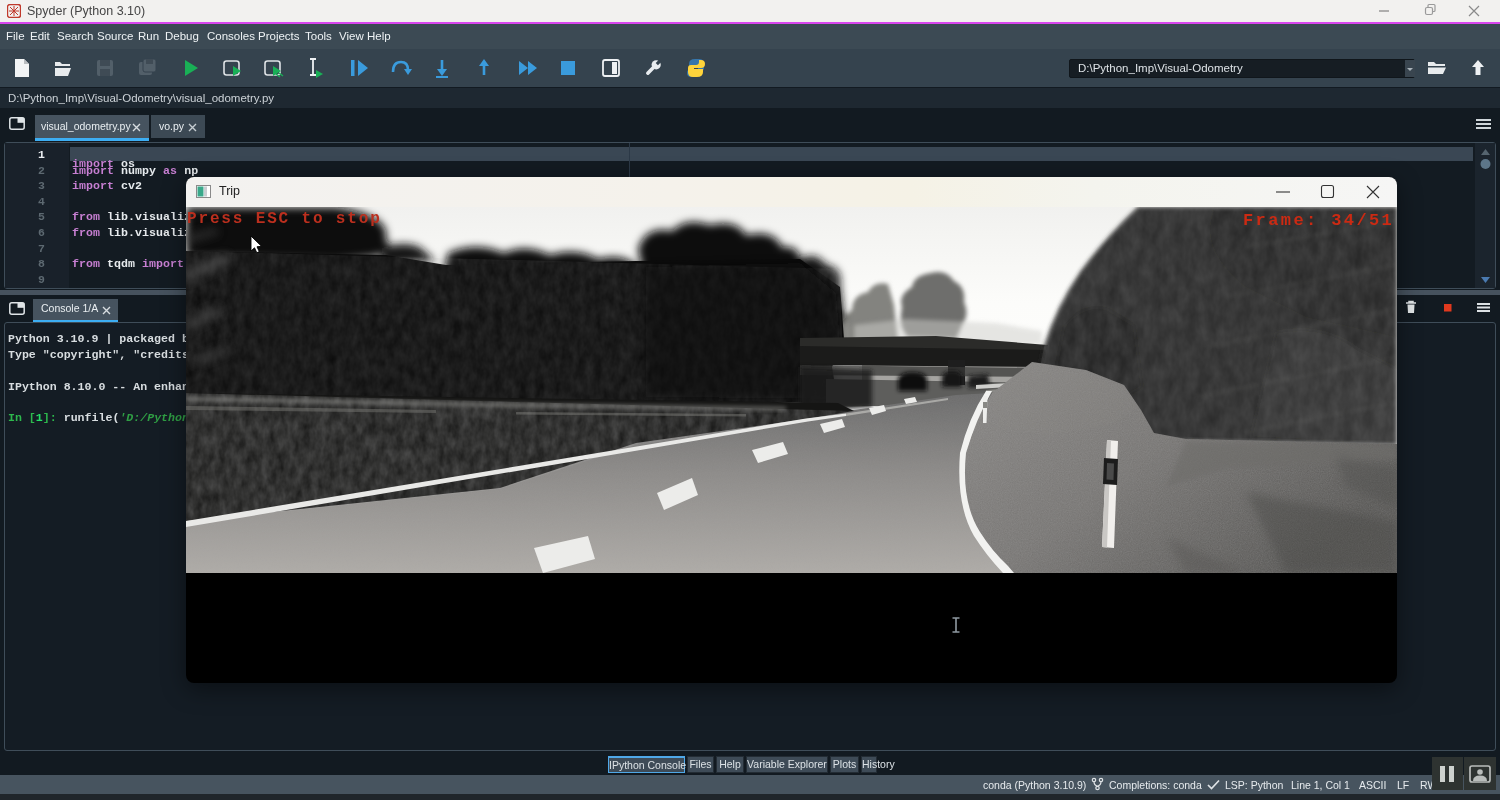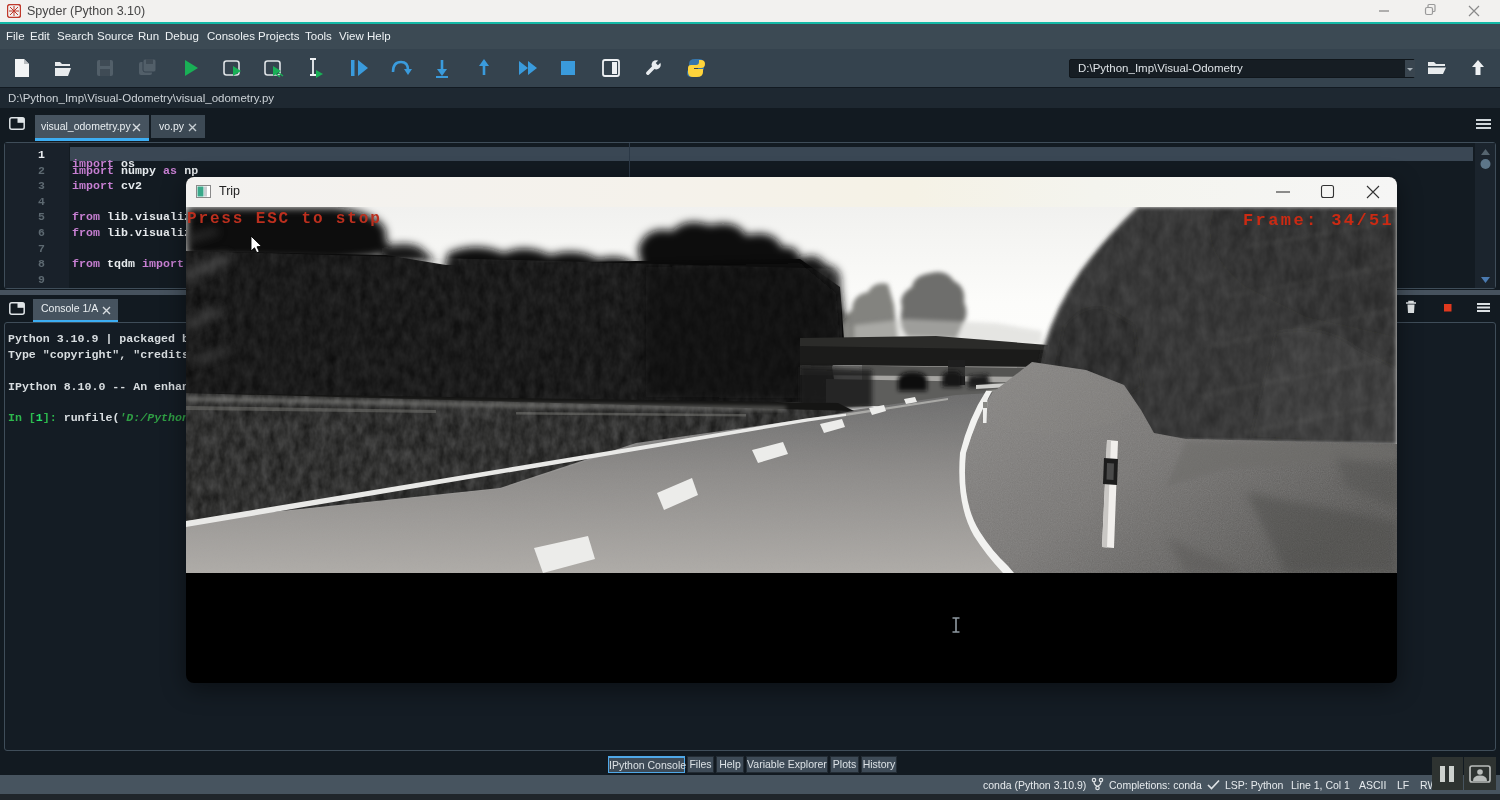--- a/index.html
+++ b/index.html
@@ -5,21 +5,21 @@
   html,body{margin:0;padding:0;background:#121a21;}
   #app{position:relative;width:1500px;height:800px;overflow:hidden;
        font-family:"Liberation Sans",sans-serif;background:#121a21;}
   .abs{position:absolute;}
   .mono{font-family:"Liberation Mono",monospace;}
   
   #titlebar{left:0;top:0;width:1500px;height:22px;background:#f2f1ef;}
   #titletext{left:27px;top:4px;font-size:12.5px;color:#454545;}
   
   #menubar{left:0;top:22px;width:1500px;height:27px;background:#3c4a54;
-           border-top:2px solid #14b8a6;box-sizing:border-box;}
+           border-top:2px solid #d946ef;box-sizing:border-box;}
   #menubar span{position:absolute;top:6px;font-size:11.5px;color:#eef2f4;}
   
   #toolbar{left:0;top:49px;width:1500px;height:38px;background:#35434e;}
   
   #crumb{left:0;top:88px;width:1500px;height:20px;background:#1e2831;
          font-size:11.5px;color:#ccd2d7;line-height:20px;padding-left:8px;box-sizing:border-box;}
   .tab{position:absolute;top:2px;height:23px;font-size:10.5px;line-height:23px;color:#e9eef1;}
   #edpane{left:4px;top:142px;width:1492px;height:147px;background:#131b22;
           border:1px solid #3f4d59;border-radius:3px;box-sizing:border-box;}
   #gutter{left:0px;top:0px;width:64px;height:145px;background:#19212a;}
@@ -255,21 +255,21 @@
     <div class="abs conline" style="top:25px;">Type "copyright", "credits" or "license" for more information</div>
     <div class="abs conline" style="top:57px;">IPython 8.10.0 -- An enhanced Interactive Python.</div>
     <div class="abs conline" style="top:88px;"><span style="color:#2db84d">In [</span><span style="color:#25e065">1</span><span style="color:#2db84d">]:</span> runfile(<span style="color:#2f9e44;font-style:italic">'D:/Python_Imp/Visual-Odometry/visual_odometry.py'</span></div>
   </div>
 
   <div class="abs bbtn" style="left:608px;width:77px;border-top:2px solid #4fa8e8;border-left:1px solid #4fa8e8;border-right:1px solid #4fa8e8;border-bottom:1px solid #4fa8e8;">IPython Console</div>
   <div class="abs bbtn" style="left:687px;width:27px;">Files</div>
   <div class="abs bbtn" style="left:716px;width:28px;">Help</div>
   <div class="abs bbtn" style="left:746px;width:82px;">Variable Explorer</div>
   <div class="abs bbtn" style="left:830px;width:29px;">Plots</div>
-  <div class="abs bbtn" style="left:861px;width:36px;">History</div>
+  <div class="abs bbtn" style="left:861px;width:16px;">History</div>
 
   <div class="abs" id="statusbar">
     <span style="left:983px">conda (Python 3.10.9)</span>
     <span style="left:1109px">Completions: conda</span>
     <span style="left:1225px">LSP: Python</span>
     <span style="left:1291px">Line 1, Col 1</span>
     <span style="left:1359px">ASCII</span>
     <span style="left:1397px">LF</span>
     <span style="left:1420px">RW</span>
   </div>

